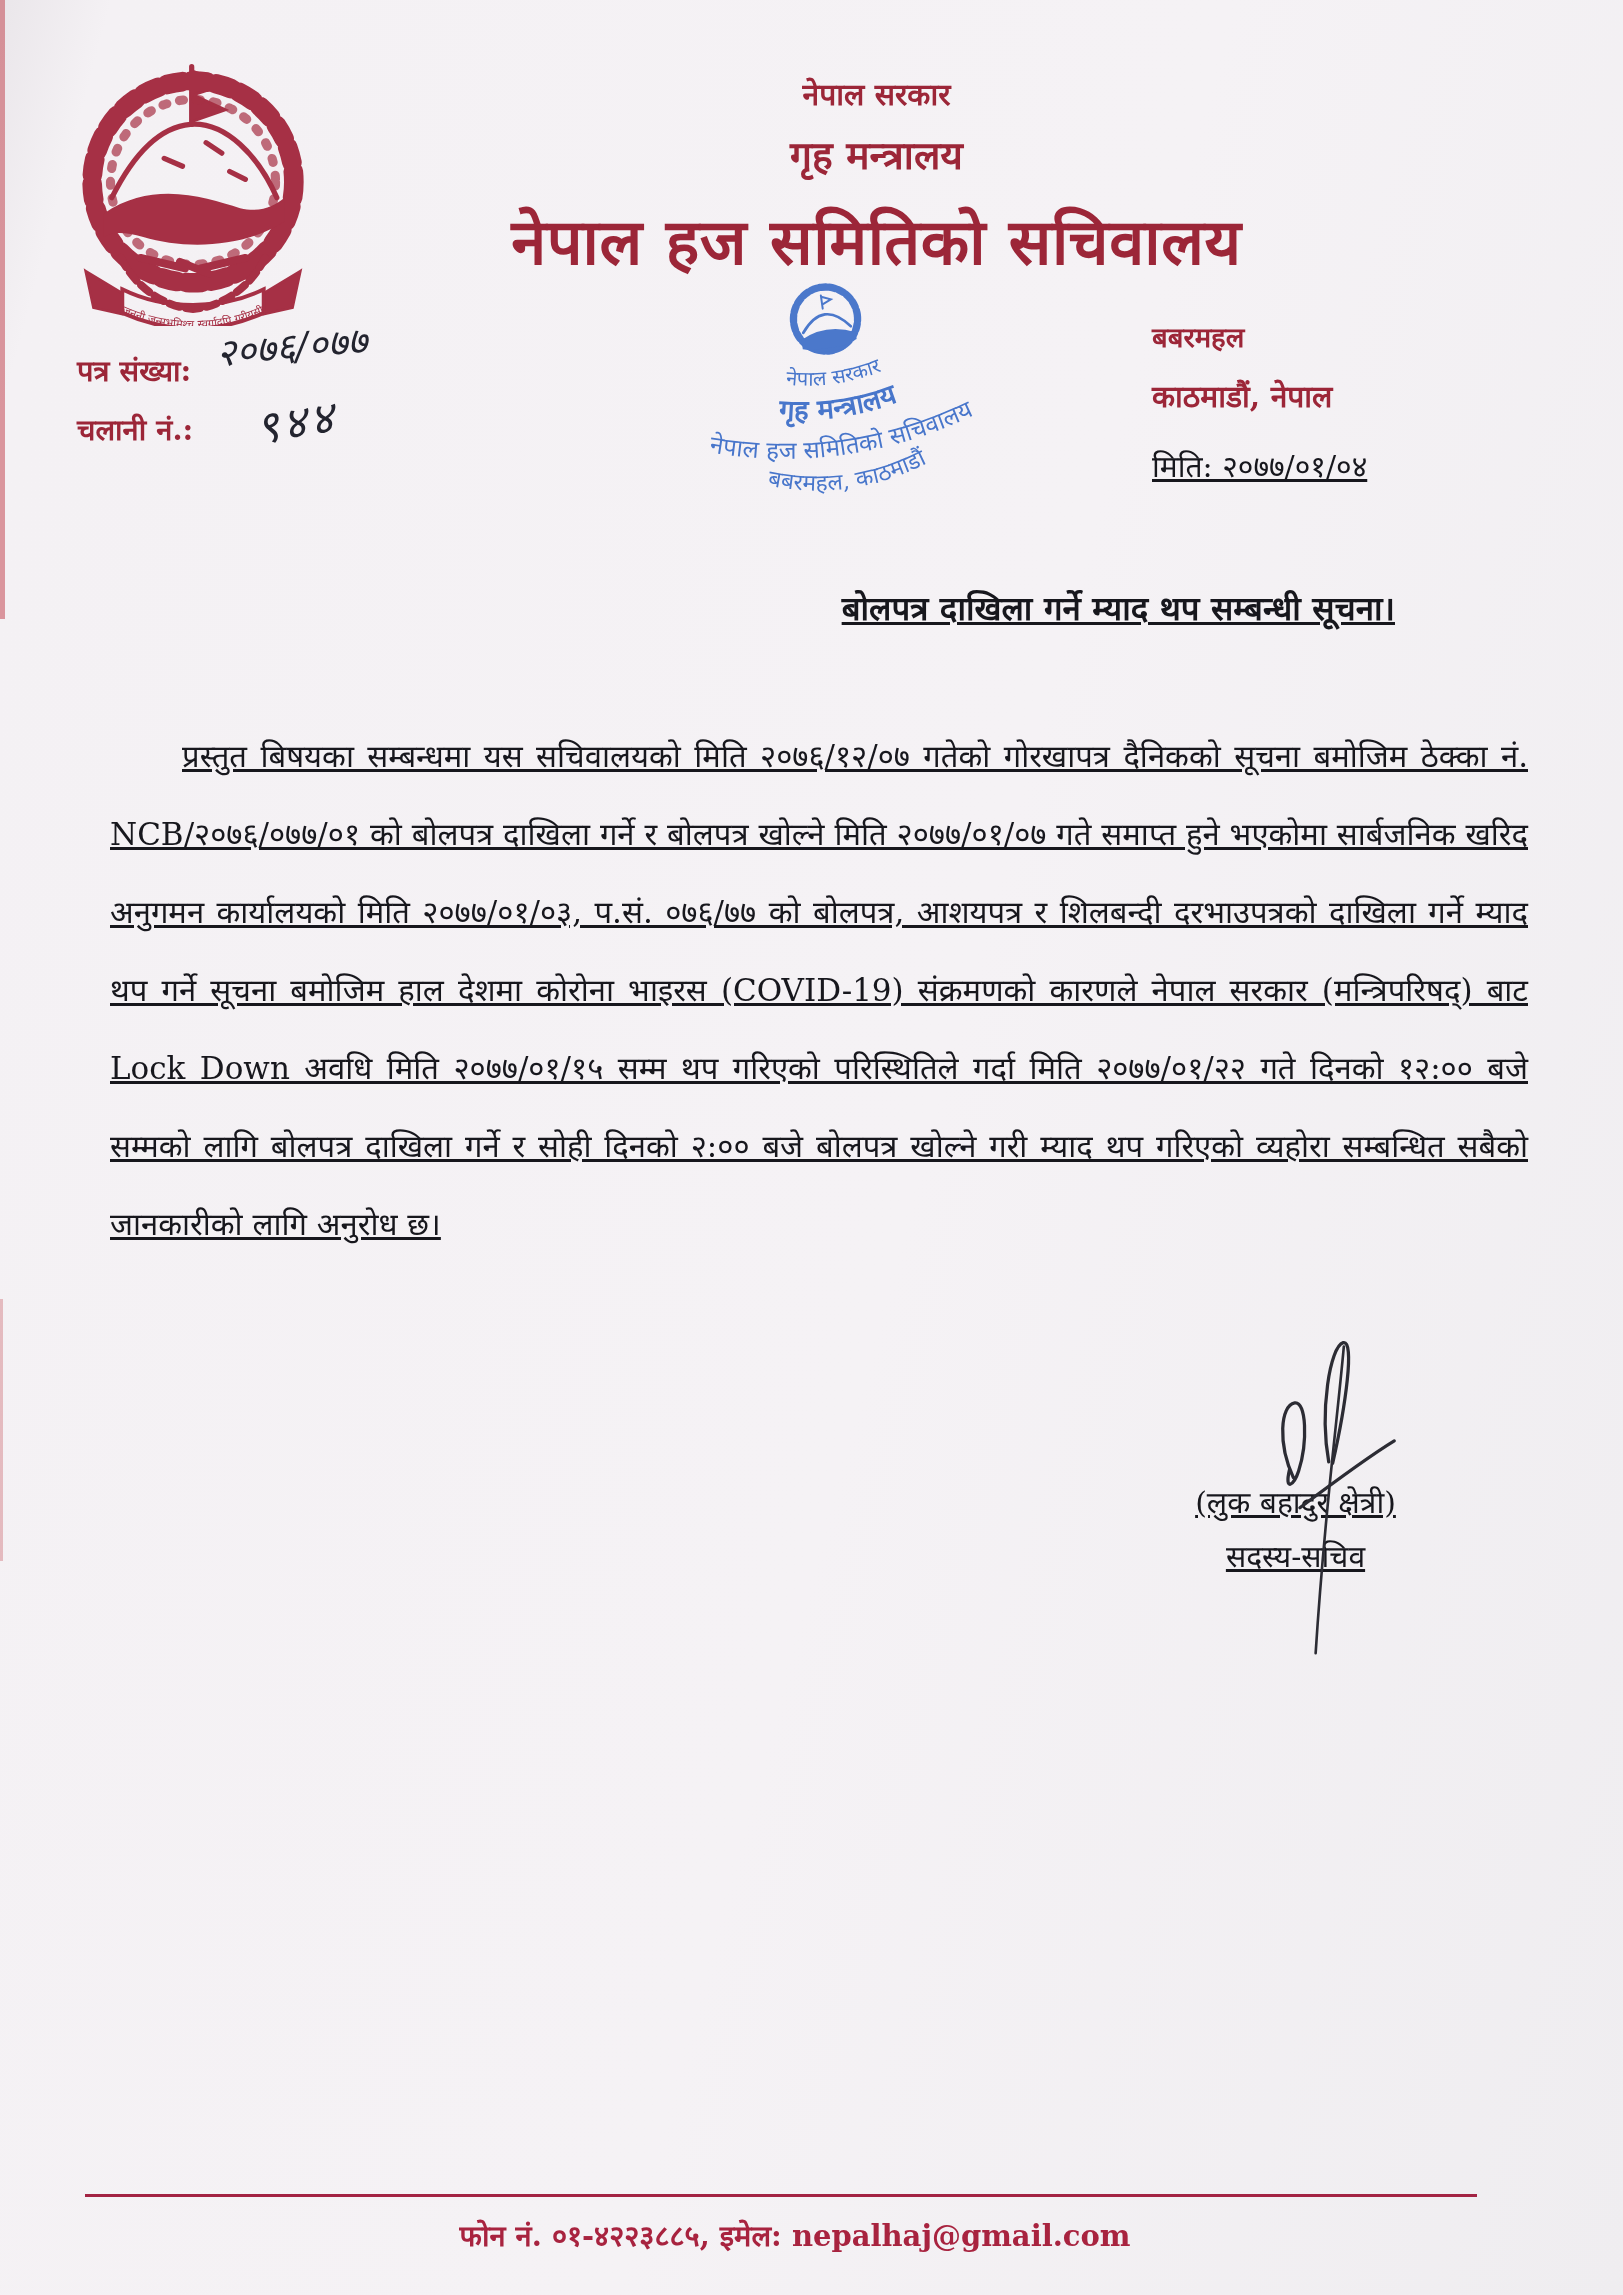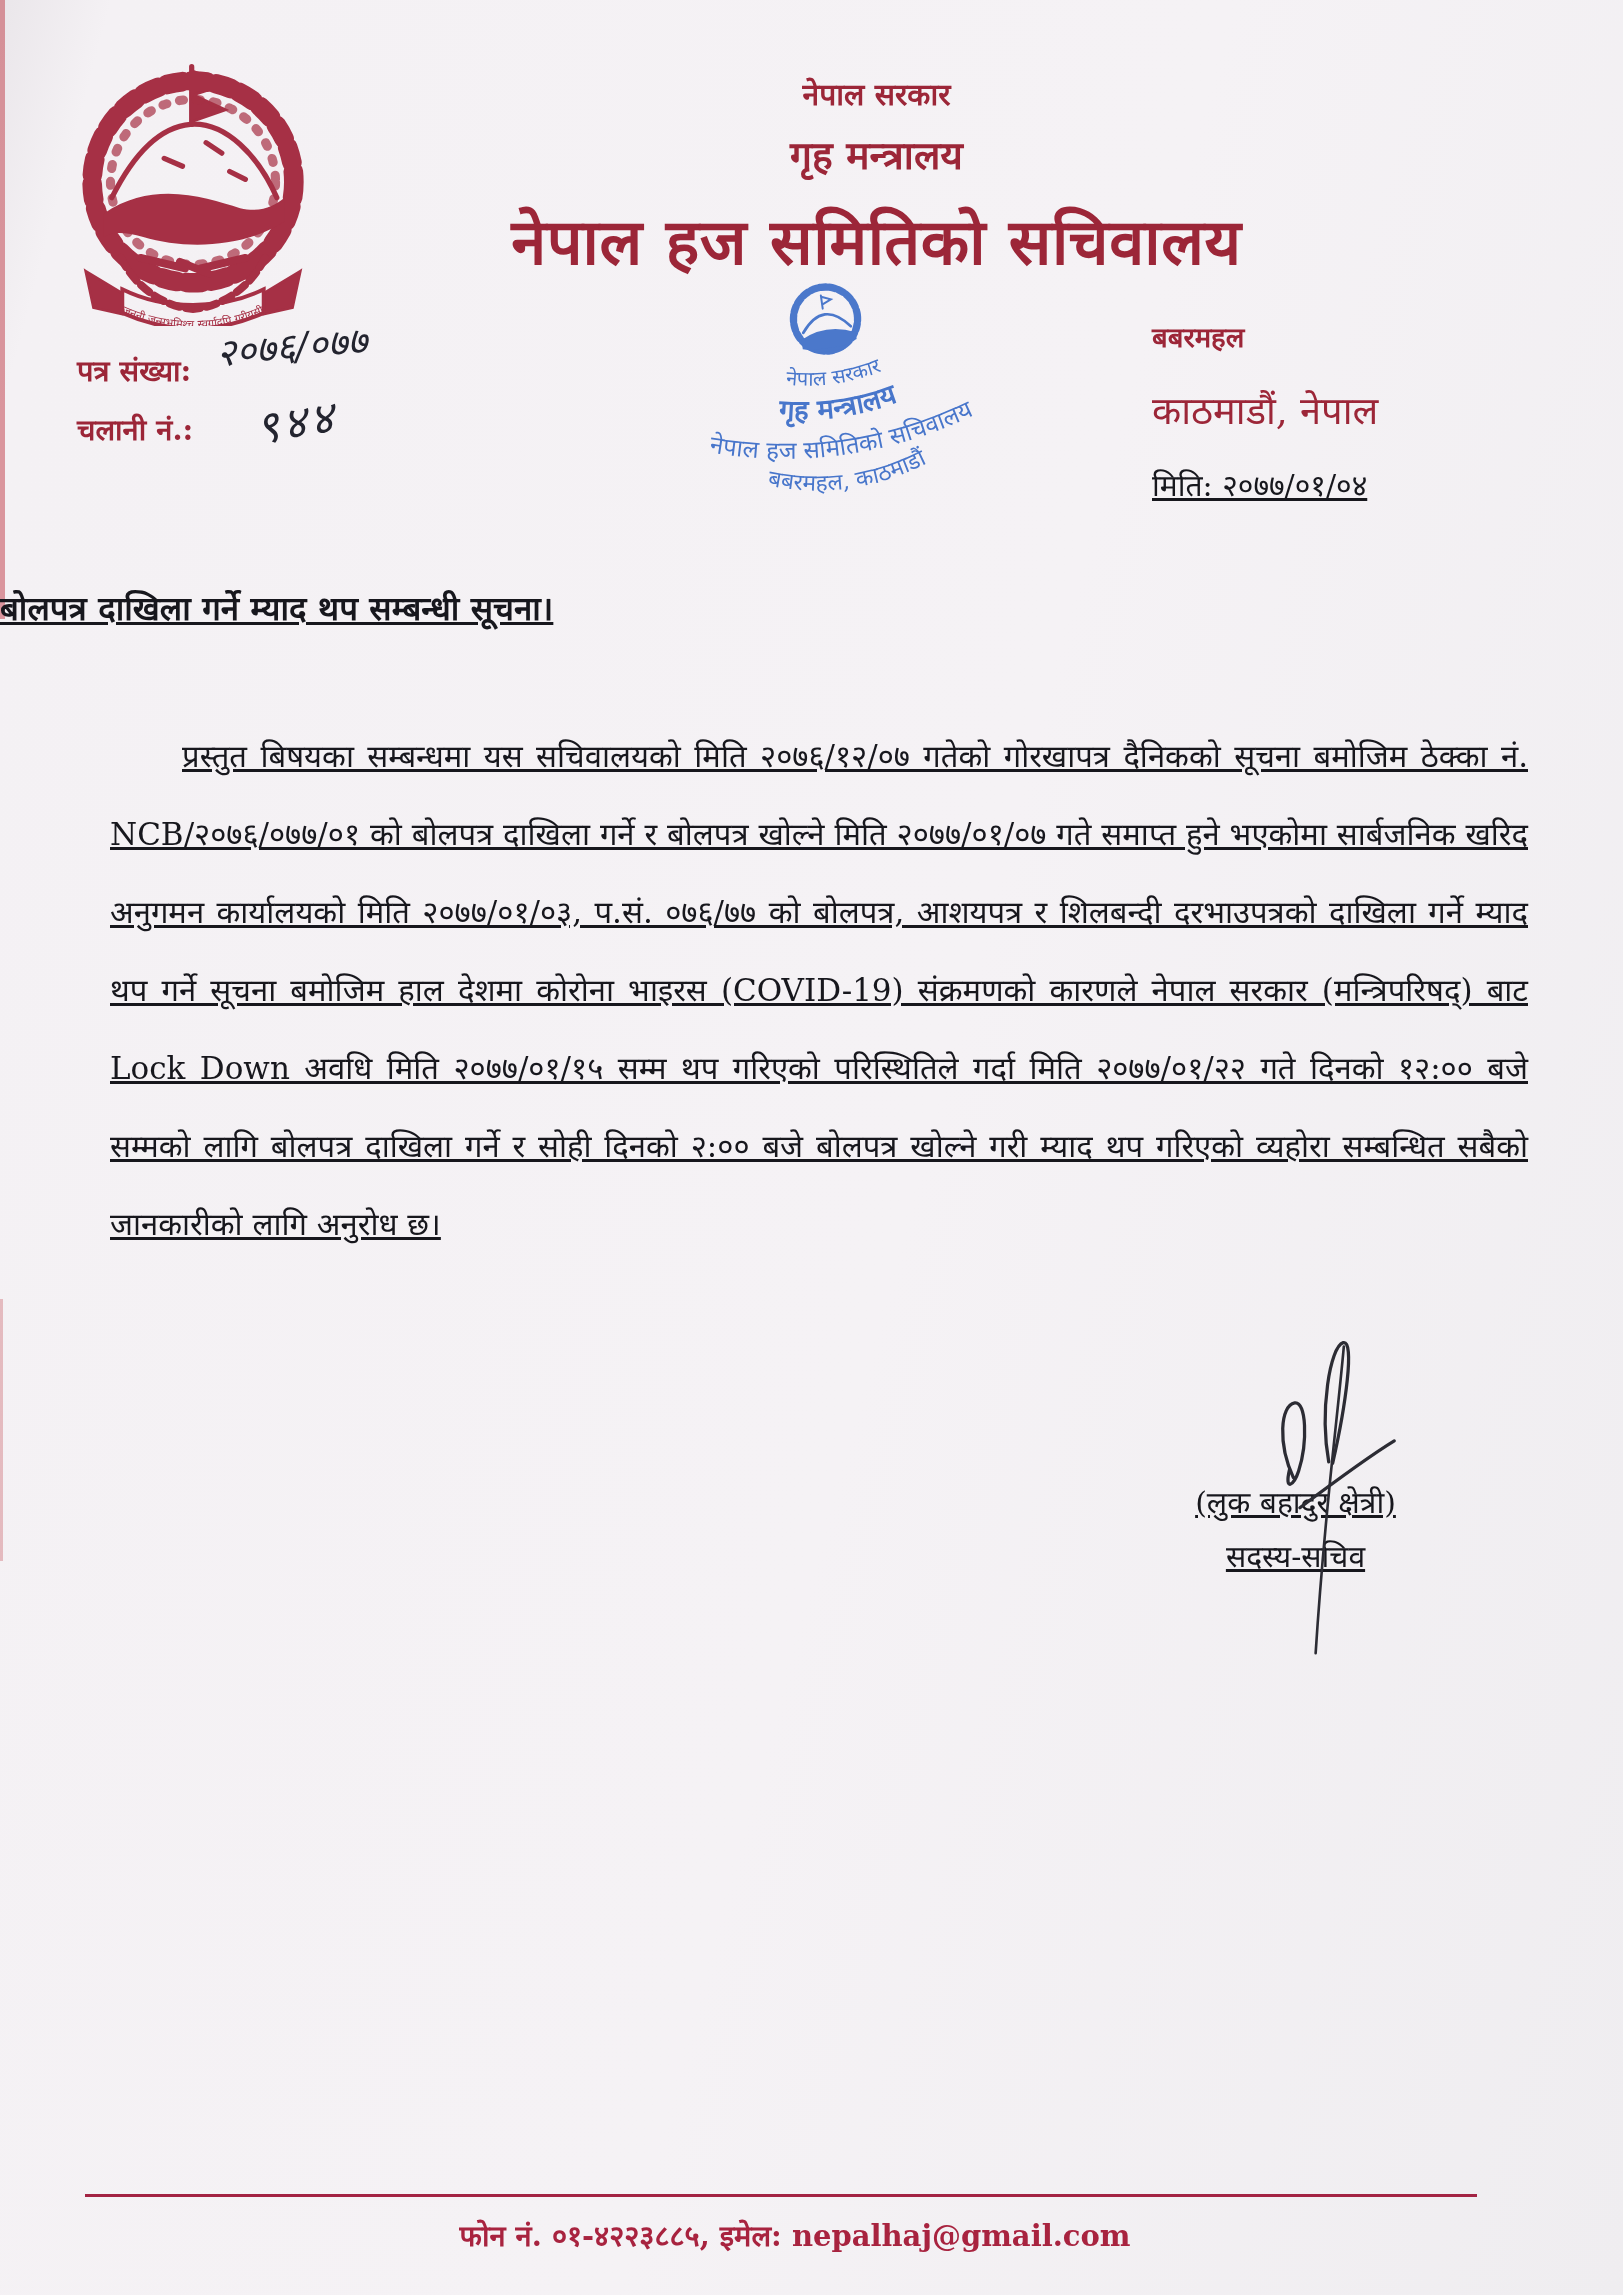--- a/index.html
+++ b/index.html
@@ -28,24 +28,24 @@
   .meta-left{left:77px;top:357px;font-size:29px;font-weight:bold;line-height:1;}
   .meta-left .row2{margin-top:30px;}
   .hand{font-style:italic;color:#23242f;white-space:nowrap;}
   .hand-ref{left:216px;top:319px;font-size:38px;transform:rotate(-5deg);}
   .hand-chalani{left:255px;top:390px;font-size:45px;transform:rotate(-9deg);letter-spacing:3.9px;}
 
   .stamp-svg{left:668px;top:272px;width:334px;height:229px;transform:rotate(-8deg);opacity:.95;}
 
   .meta-right{left:1152px;top:318px;width:367px;text-align:left;}
   .addr1{font-size:27.5px;font-weight:bold;}
-  .addr2{font-size:38px;font-weight:normal;margin-top:28px;}
+  .addr2{font-size:30px;font-weight:bold;margin-top:20px;}
   .date-line{font-size:30px;margin-top:29px;white-space:nowrap;}
 
-  .subject{left:0;top:585px;width:1395px;text-align:left;font-size:33px;font-weight:bold;}
+  .subject{left:0;top:585px;width:1395px;text-align:right;font-size:33px;font-weight:bold;}
 
   .body-text{left:110px;top:717px;width:1418px;font-size:31px;line-height:78px;
              text-align:justify;text-indent:72px;}
 
   .sig-svg{left:1237px;top:1306px;width:249px;height:357px;z-index:3;}
   .sig-block{left:1132px;top:1481px;width:327px;text-align:center;z-index:2;}
   .sig-name{font-size:30px;}
   .sig-role{font-size:30px;margin-top:13px;}
 
   .footer-line{left:85px;top:2194px;width:1392px;height:3.3px;background:#a32343;}

